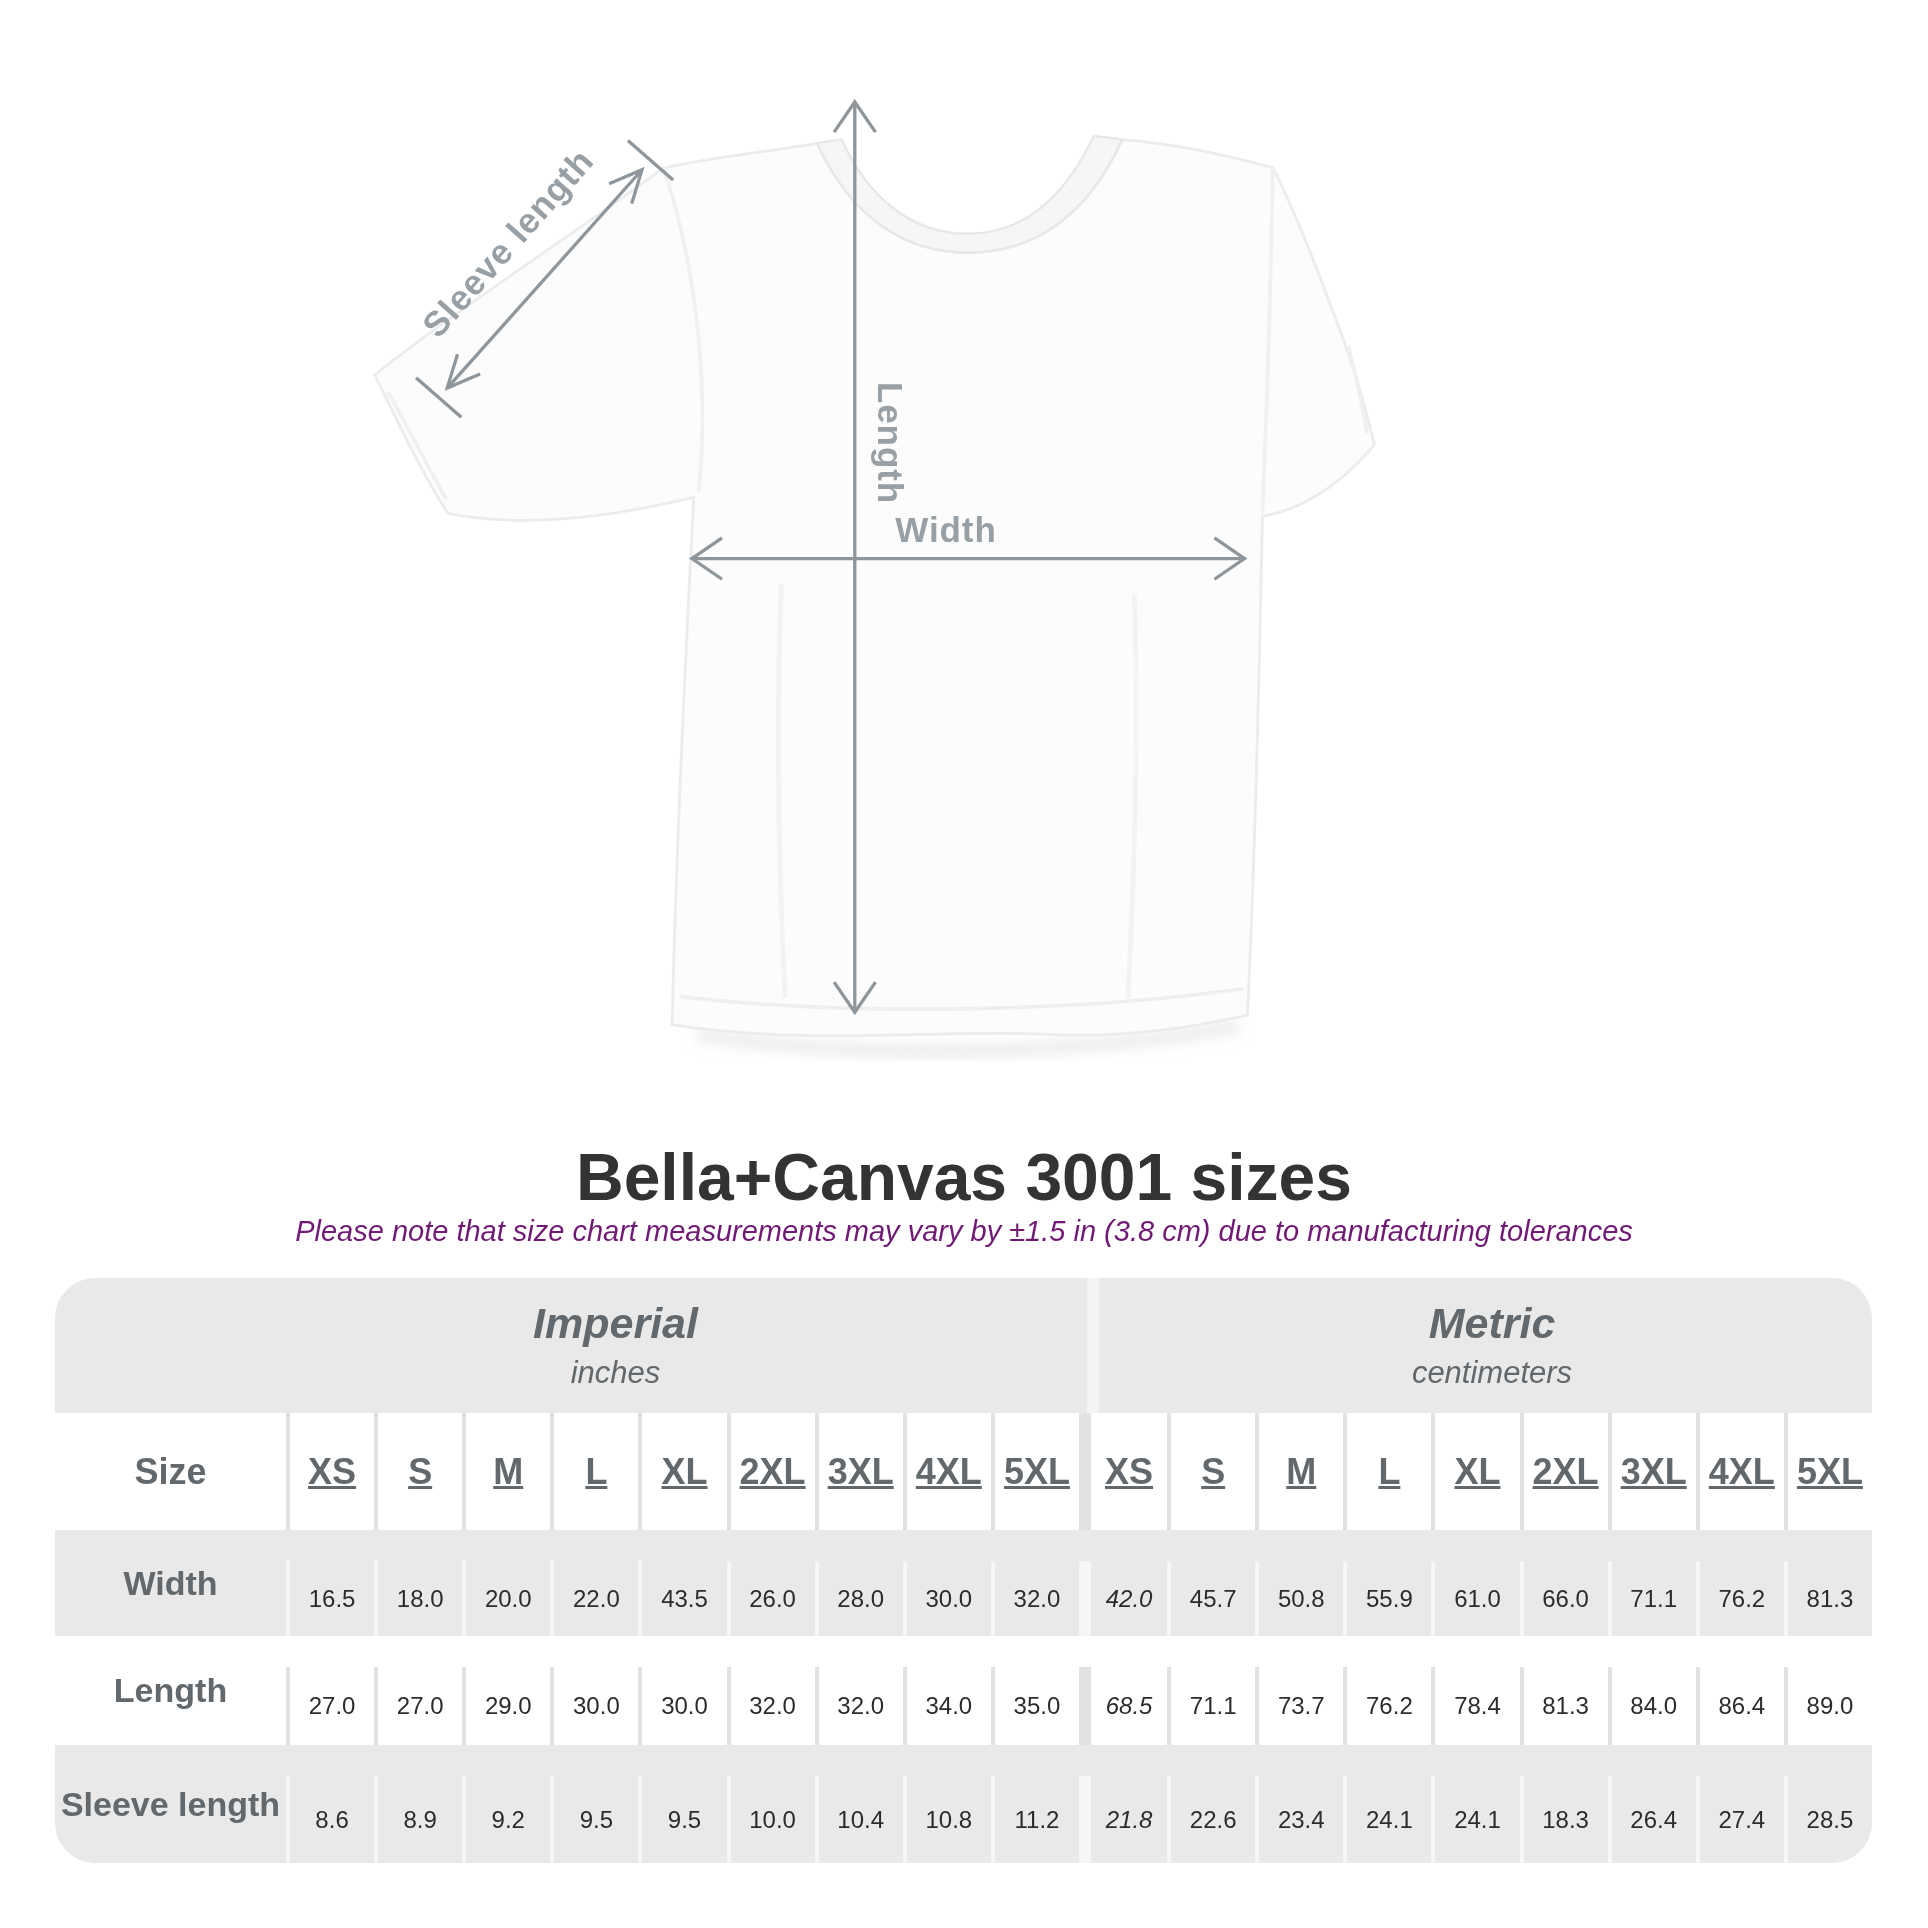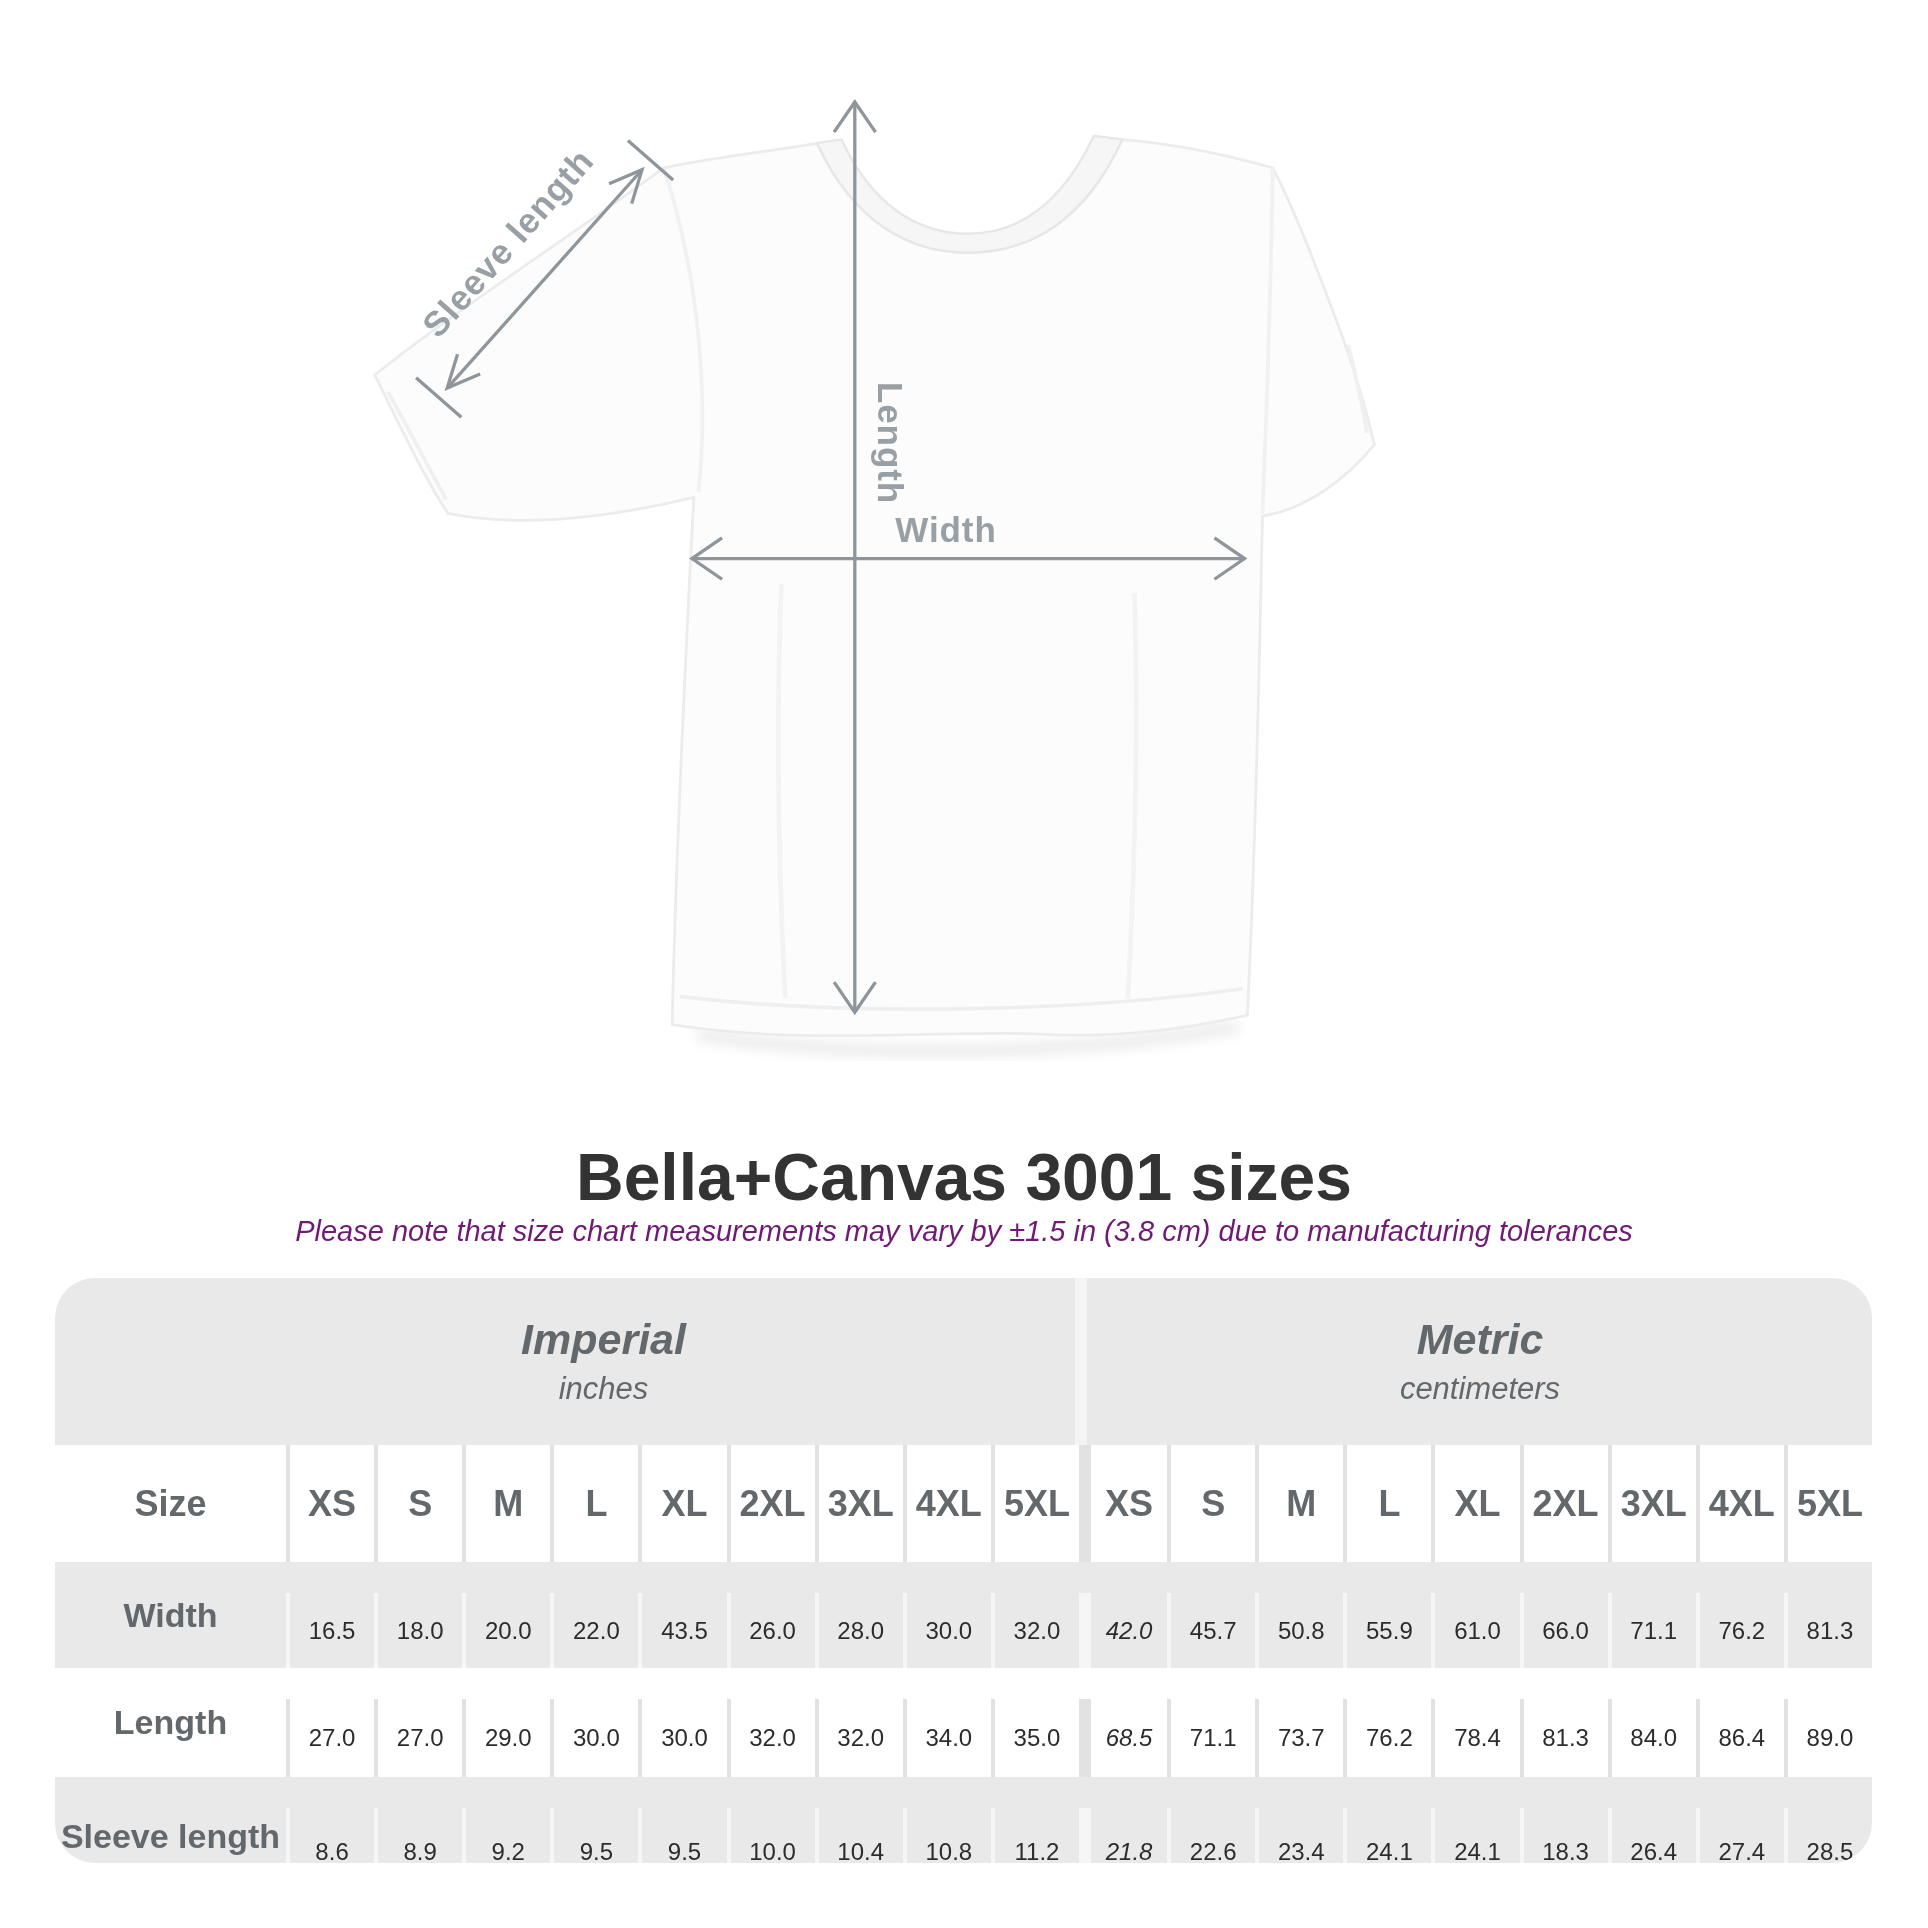--- a/index.html
+++ b/index.html
@@ -20,28 +20,28 @@
                font-size:66px;font-weight:bold;color:#333333;}
   .chart-note{position:absolute;left:0;top:1215px;width:1928px;text-align:center;
               font-size:29px;font-style:italic;color:#701a75;}
 
   
   .size-table{position:absolute;left:55px;top:1278px;width:1817px;height:585px;
               border-radius:40px;overflow:hidden;}
   .trow{display:grid;width:100%;}
   .trow > div{display:flex;align-items:center;justify-content:center;flex-direction:column;}
 
-  .row-units{grid-template-columns:1020px 798px;height:167px;background:#e9e9e9;}
+  .row-units{grid-template-columns:1020px 798px;height:135px;background:#e9e9e9;padding-left:12px;}
   .row-units .grp-metric{border-left:12.2px solid #f4f4f4;}
   .grp-imperial{padding-left:77px;}
   .unit-name{font-size:43px;font-weight:bold;font-style:italic;color:#62686c;line-height:1.1;}
   .unit-sub{font-size:31px;font-style:italic;color:#62686c;margin-top:7.5px;}
 
   .row-sizes{grid-template-columns:231px repeat(18,1fr);height:117px;background:#ffffff;}
-  .row-sizes > div + div{border-left:4.7px solid #e2e2e2;}
+  .row-sizes > div + div{border-left:4.7px solid #e2e2e2;text-decoration:underline;}
   .row-sizes > div.mx{border-left-width:12.2px;}
   .size-hdr{font-size:36px;font-weight:bold;color:#62686c;}
 
   .row-data{grid-template-columns:231px repeat(18,1fr);}
   .row-data > div + div{border-left:4.7px solid;}
   .row-data > div.mx{border-left-width:12.2px;font-style:italic;}
   .row-gray{background:#e9e9e9;}
   .row-gray > div + div{border-left-color:#f6f6f6;}
   .row-white{background:#ffffff;}
   .row-white > div + div{border-left-color:#e2e2e2;}

